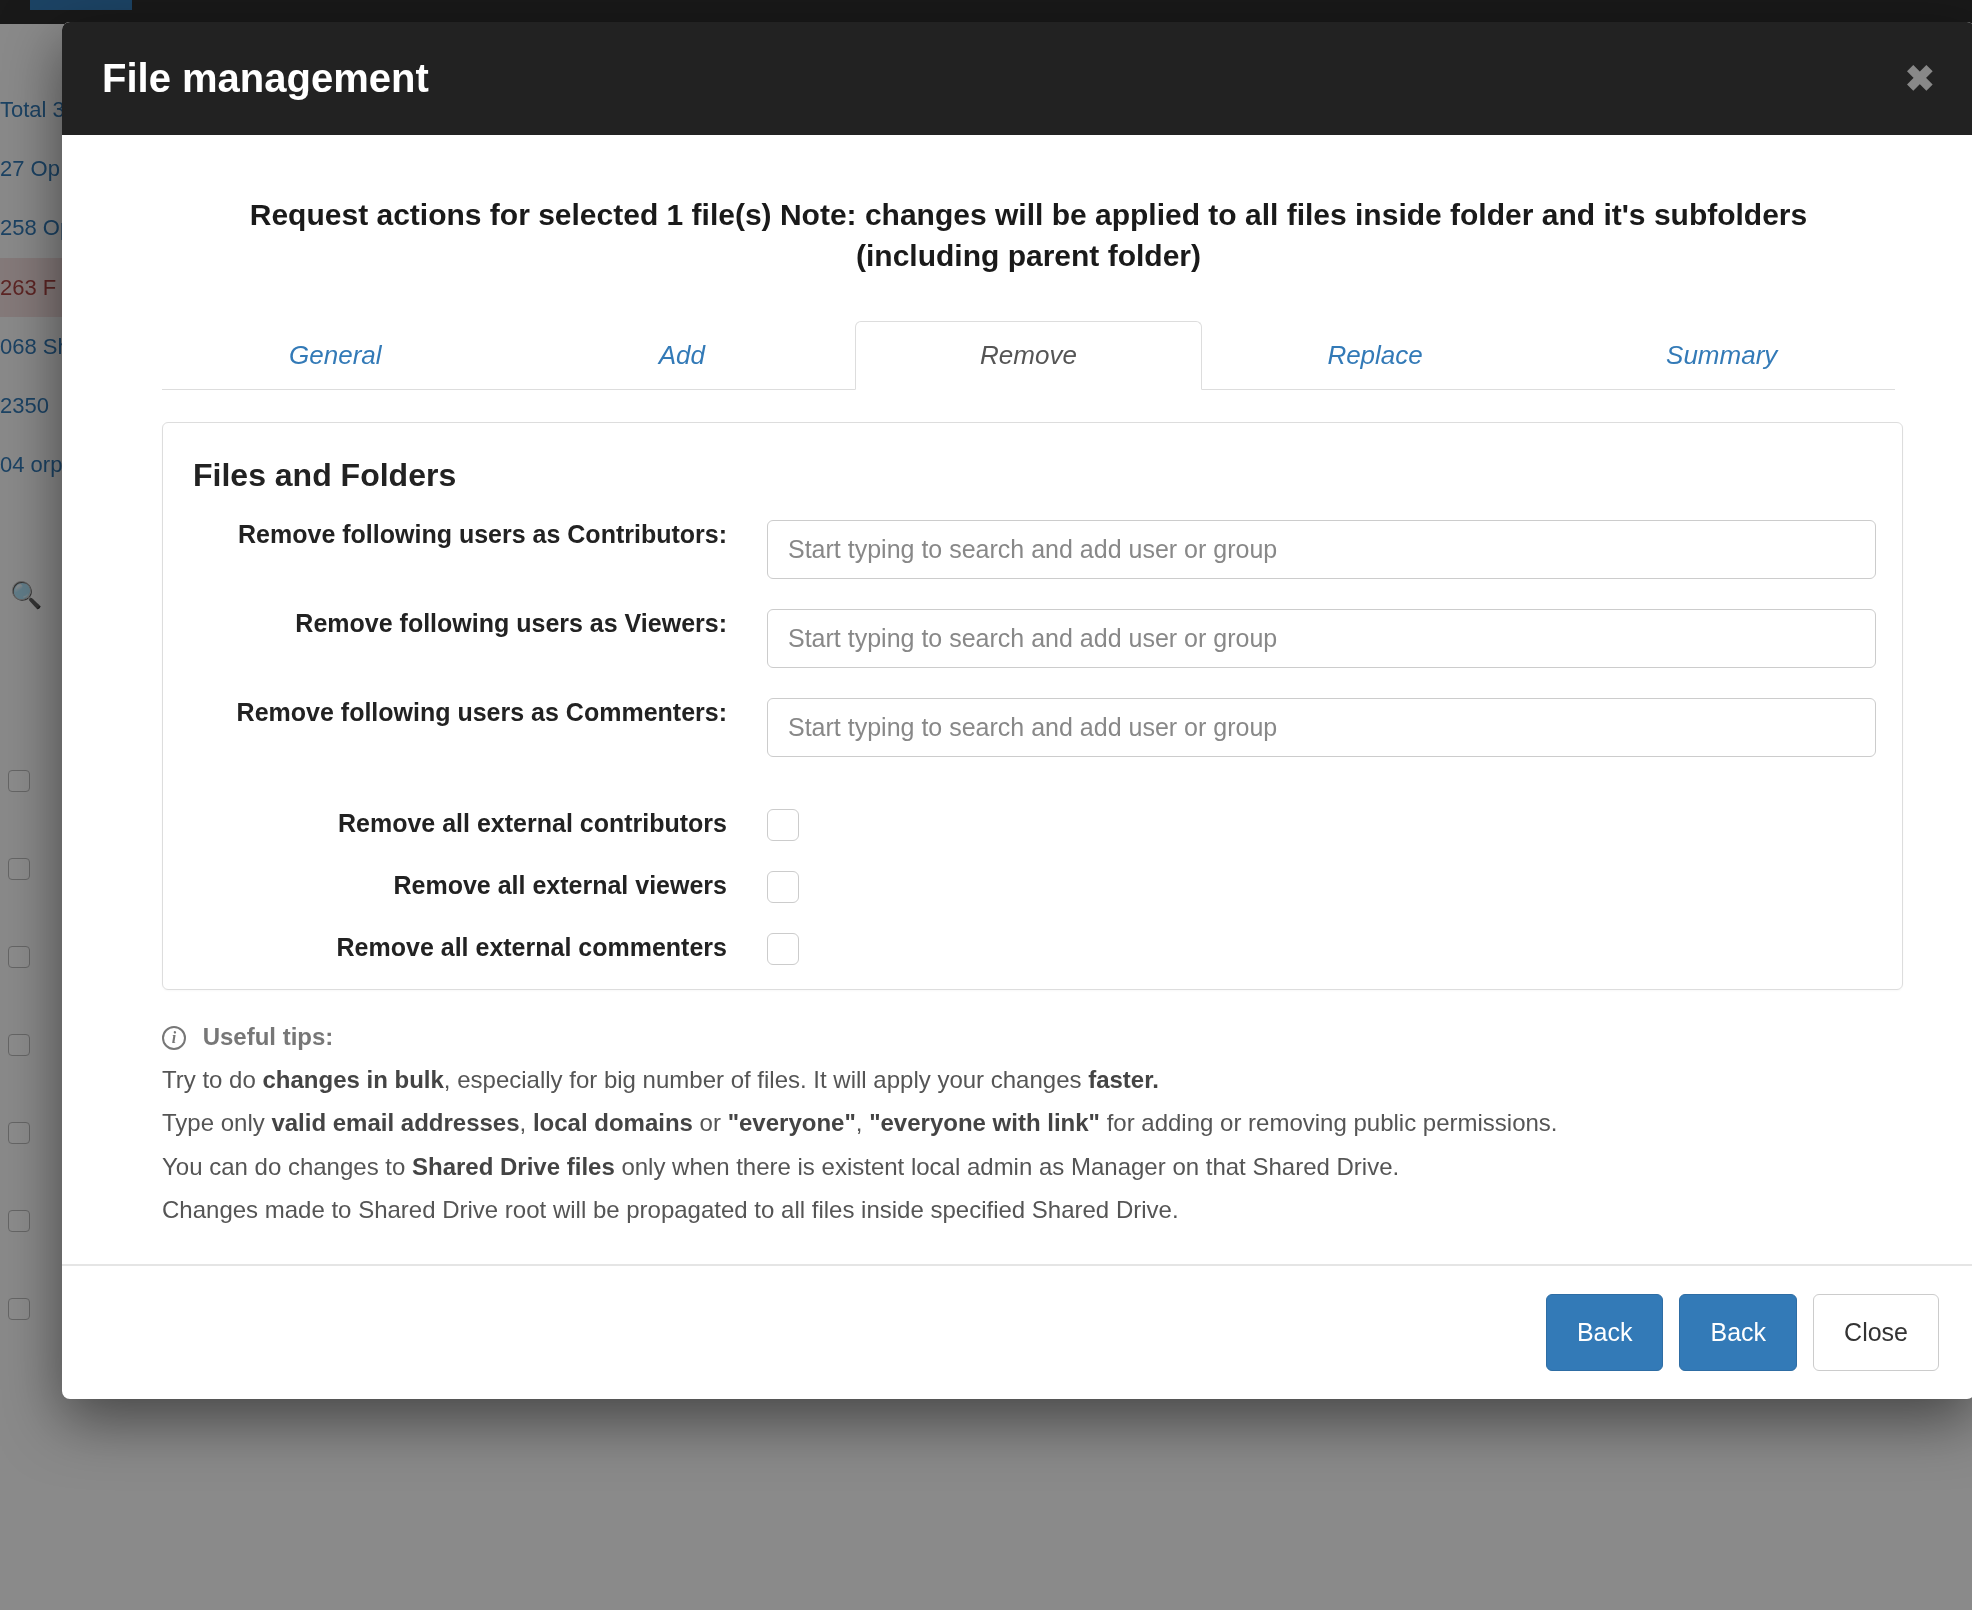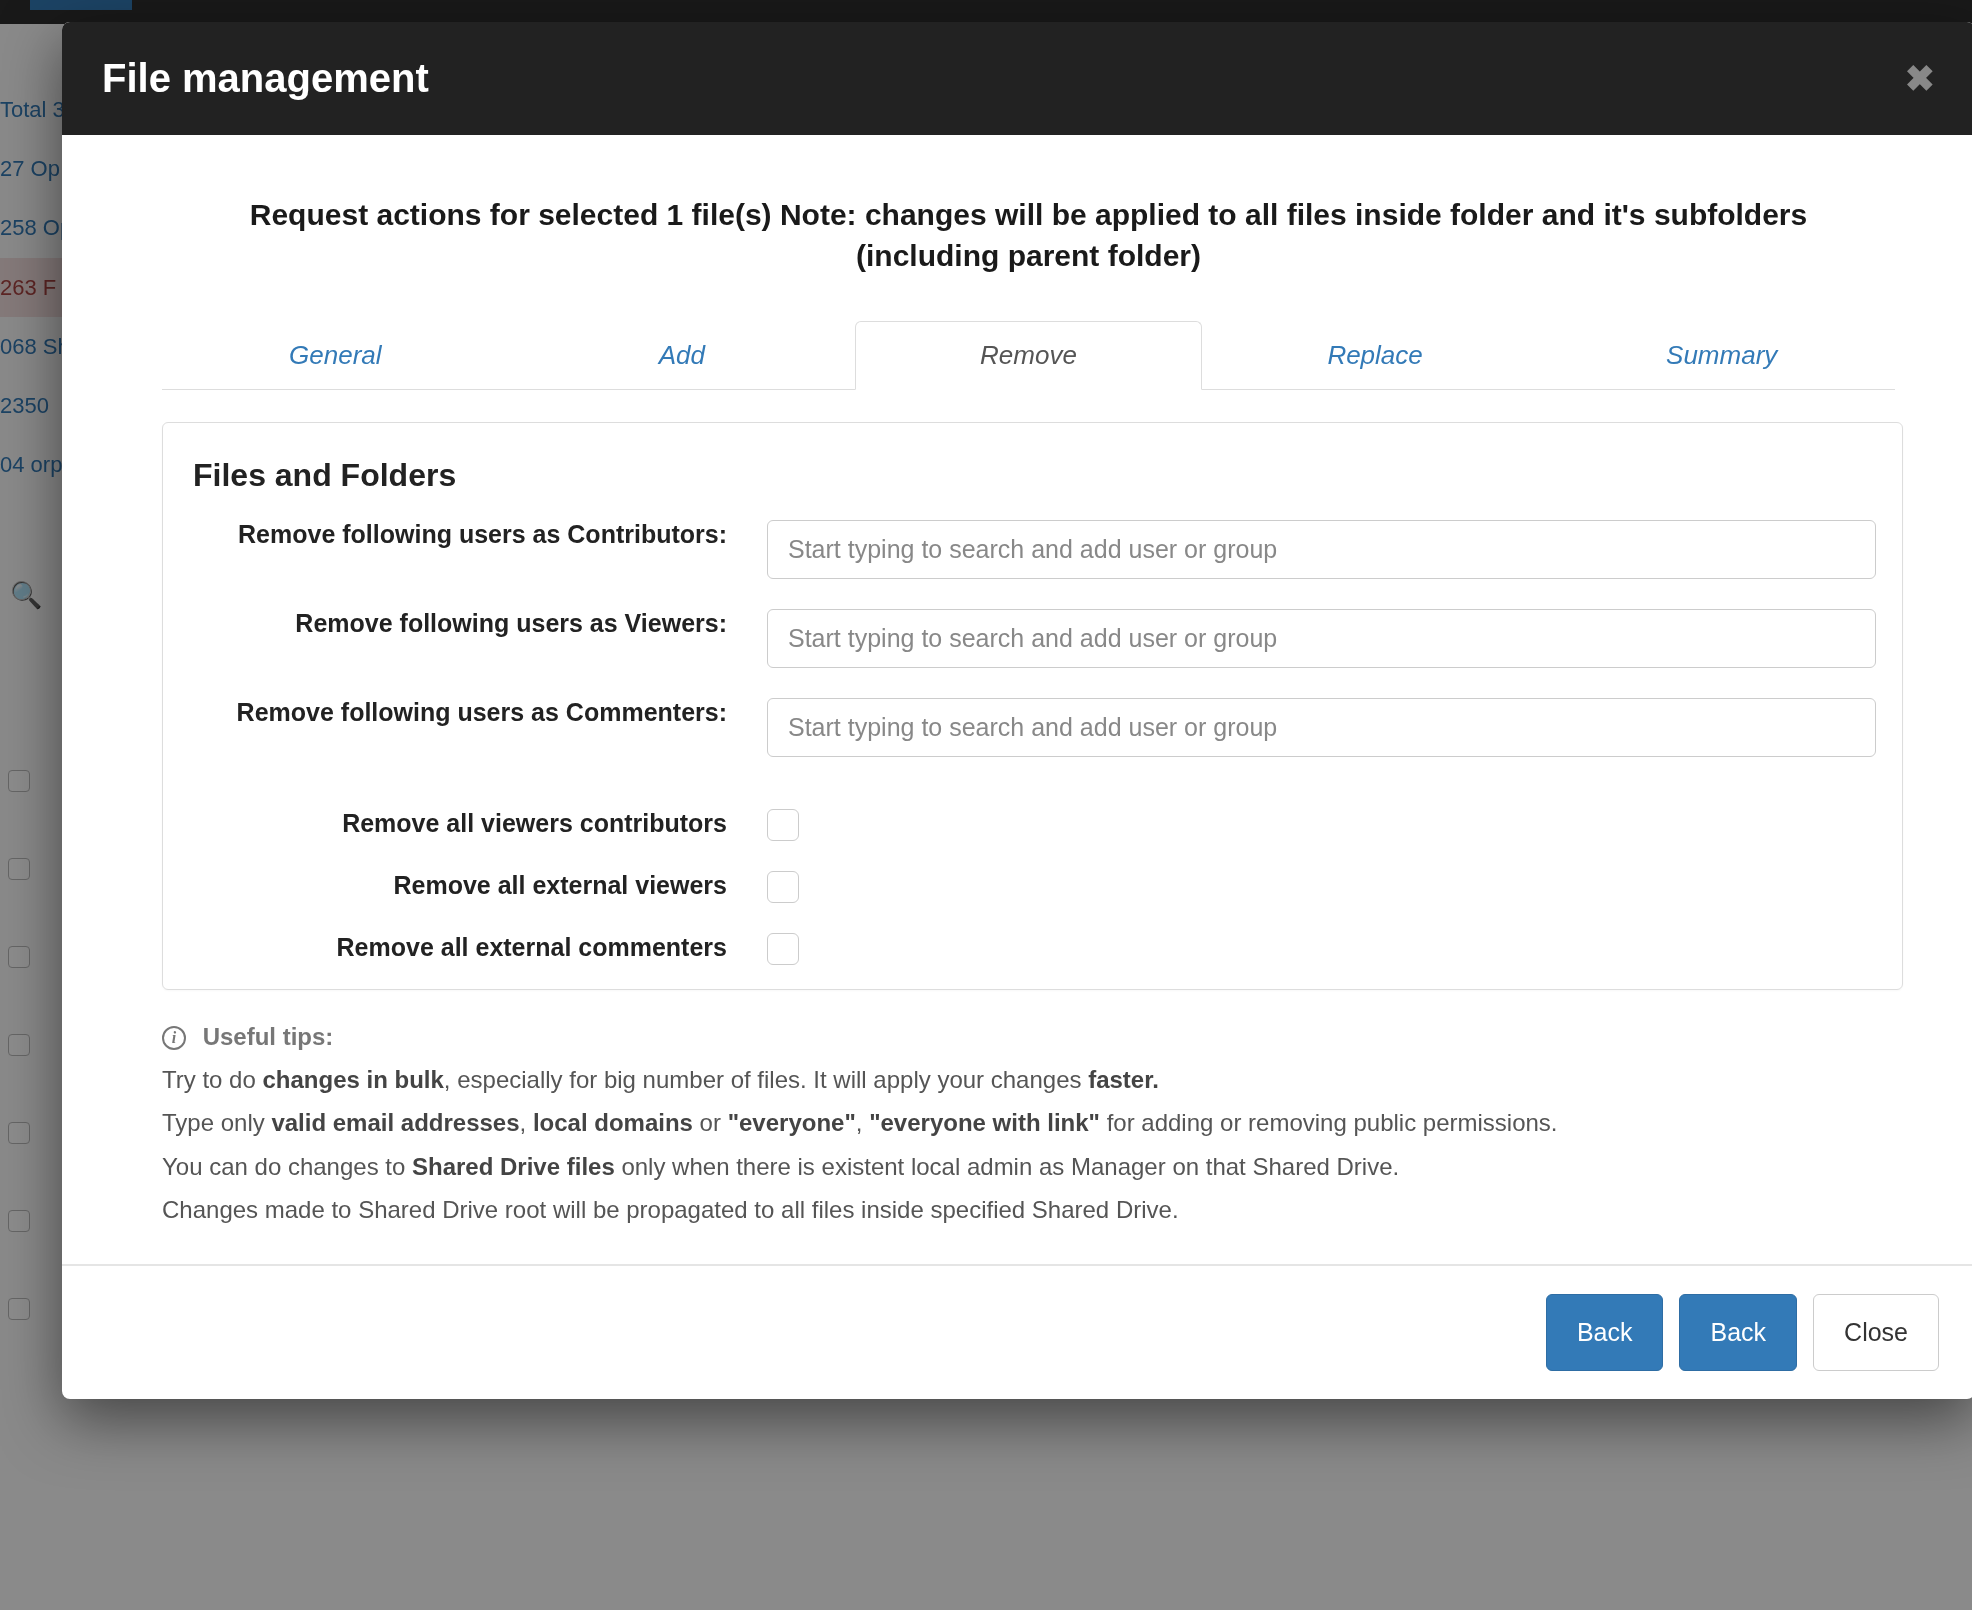--- a/index.html
+++ b/index.html
@@ -378,21 +378,21 @@
       </div>
 
       <div class="form-row">
         <div class="lbl">Remove following users as Commenters:</div>
         <div class="ctl">
           <input type="text" placeholder="Start typing to search and add user or group" style="">
         </div>
       </div>
 
       <div class="form-row cbrow">
-        <div class="lbl">Remove all viewers contributors</div>
+        <div class="lbl">Remove all external contributors</div>
         <div class="ctl">
             <div class="chk"></div>
           </div>
       </div>
 
       <div class="form-row cbrow">
         <div class="lbl">Remove all external viewers</div>
         <div class="ctl">
             <div class="chk"></div>
           </div>

